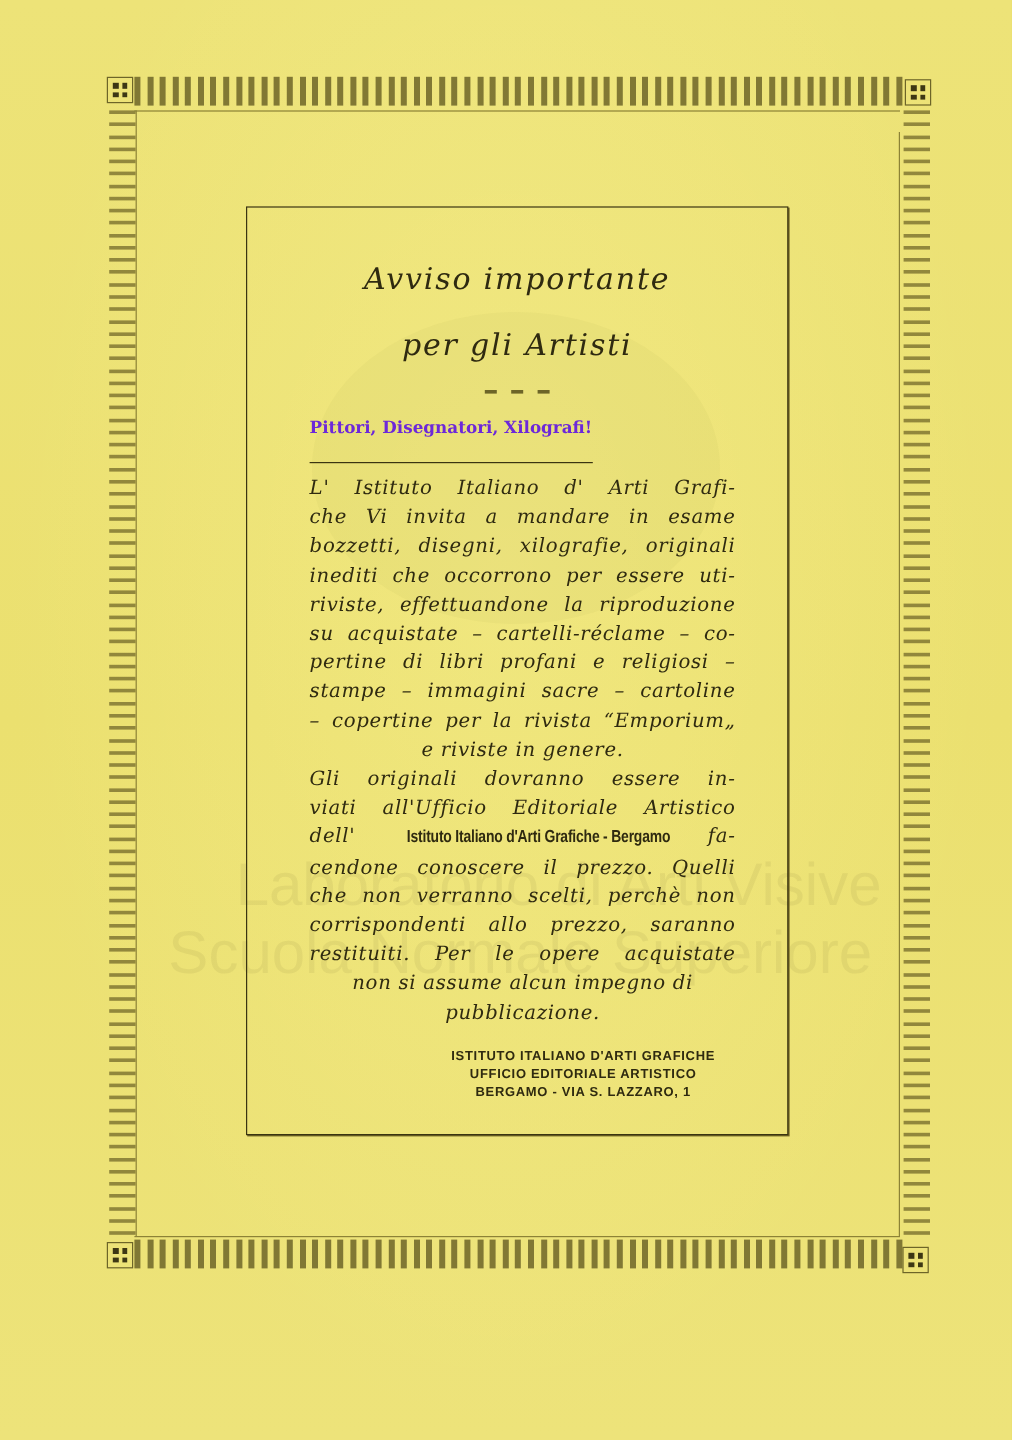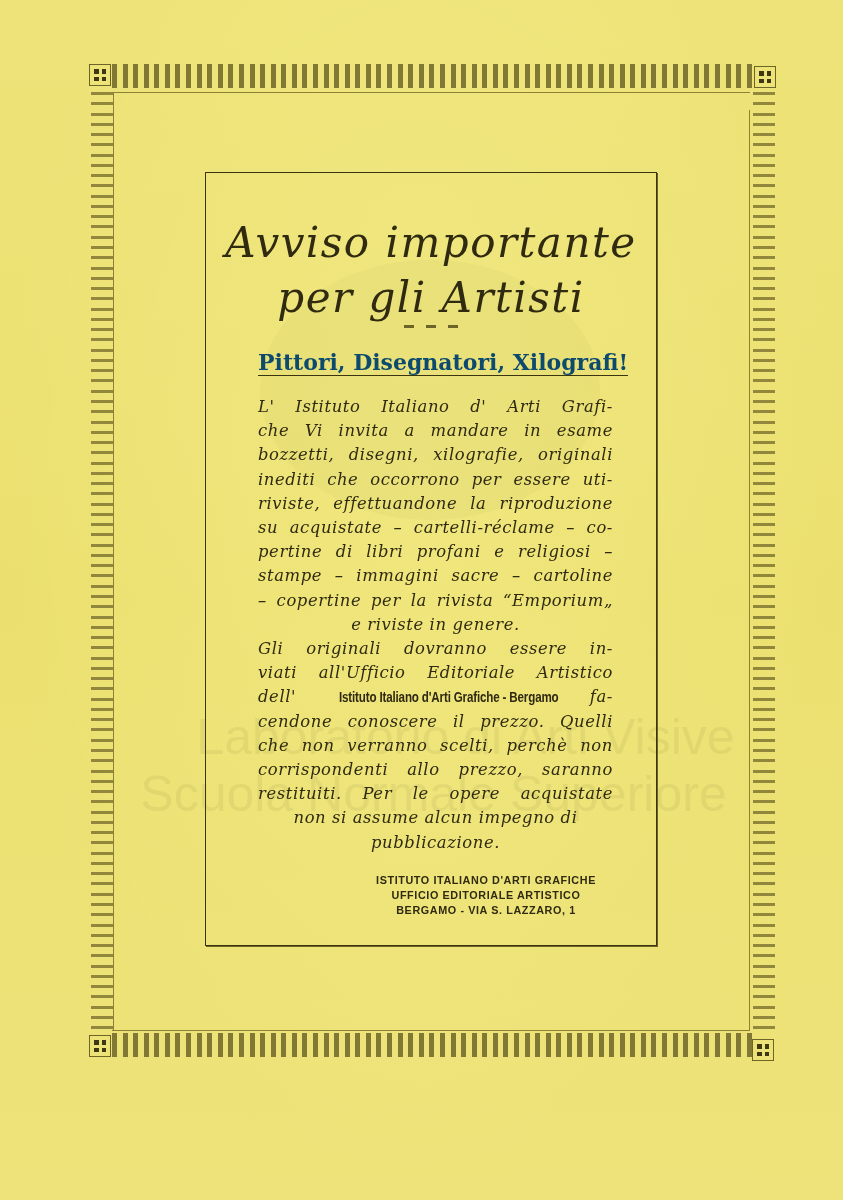--- a/index.html
+++ b/index.html
@@ -45,34 +45,34 @@
 
   
   .frame {
     position:absolute; left:205px; top:172px; width:452px; height:774px;
     border:1.5px solid #3a3411; box-sizing:border-box;
     box-shadow:1px 1px 0 #6e6324;
   }
   .title {
     position:absolute; left:0; width:100%; text-align:center;
     font-family:"DejaVu Serif", serif; font-style:italic;
-    font-size:42px; letter-spacing:1.5px; color:#2f2a10;
+    font-size:25px; letter-spacing:1.5px; color:#2f2a10;
   }
   .title.l1 { top:45px; }
   .title.l2 { top:100px; }
   .dashes {
     position:absolute; top:152px; left:0; width:100%;
     display:flex; justify-content:center; gap:12px;
   }
   .dashes span { width:10px; height:3px; background:#6d6528; }
   .subheading {
     position:absolute; top:176px; left:52px;
     font-family:"DejaVu Serif", serif; font-weight:bold;
-    font-size:22px; color:#0c4a6e;
-    border-bottom:1.5px solid #3a3411; padding-bottom:0;
+    font-size:14px; color:#6d28d9;
+    border-bottom:1.5px solid #3a3411; padding-bottom:20px;
   }
   .body-text {
     position:absolute; top:222px; left:52px; width:355px;
     font-family:"DejaVu Serif", serif; font-style:italic;
     font-size:16.4px; line-height:24.2px; color:#2f2a10;
     letter-spacing:0.6px;
   }
   .body-text .line { white-space:nowrap; display:block; text-align:justify; text-align-last:justify; }
   .body-text .line.center { text-align:center; text-align-last:center; }
   .body-text .cond {

